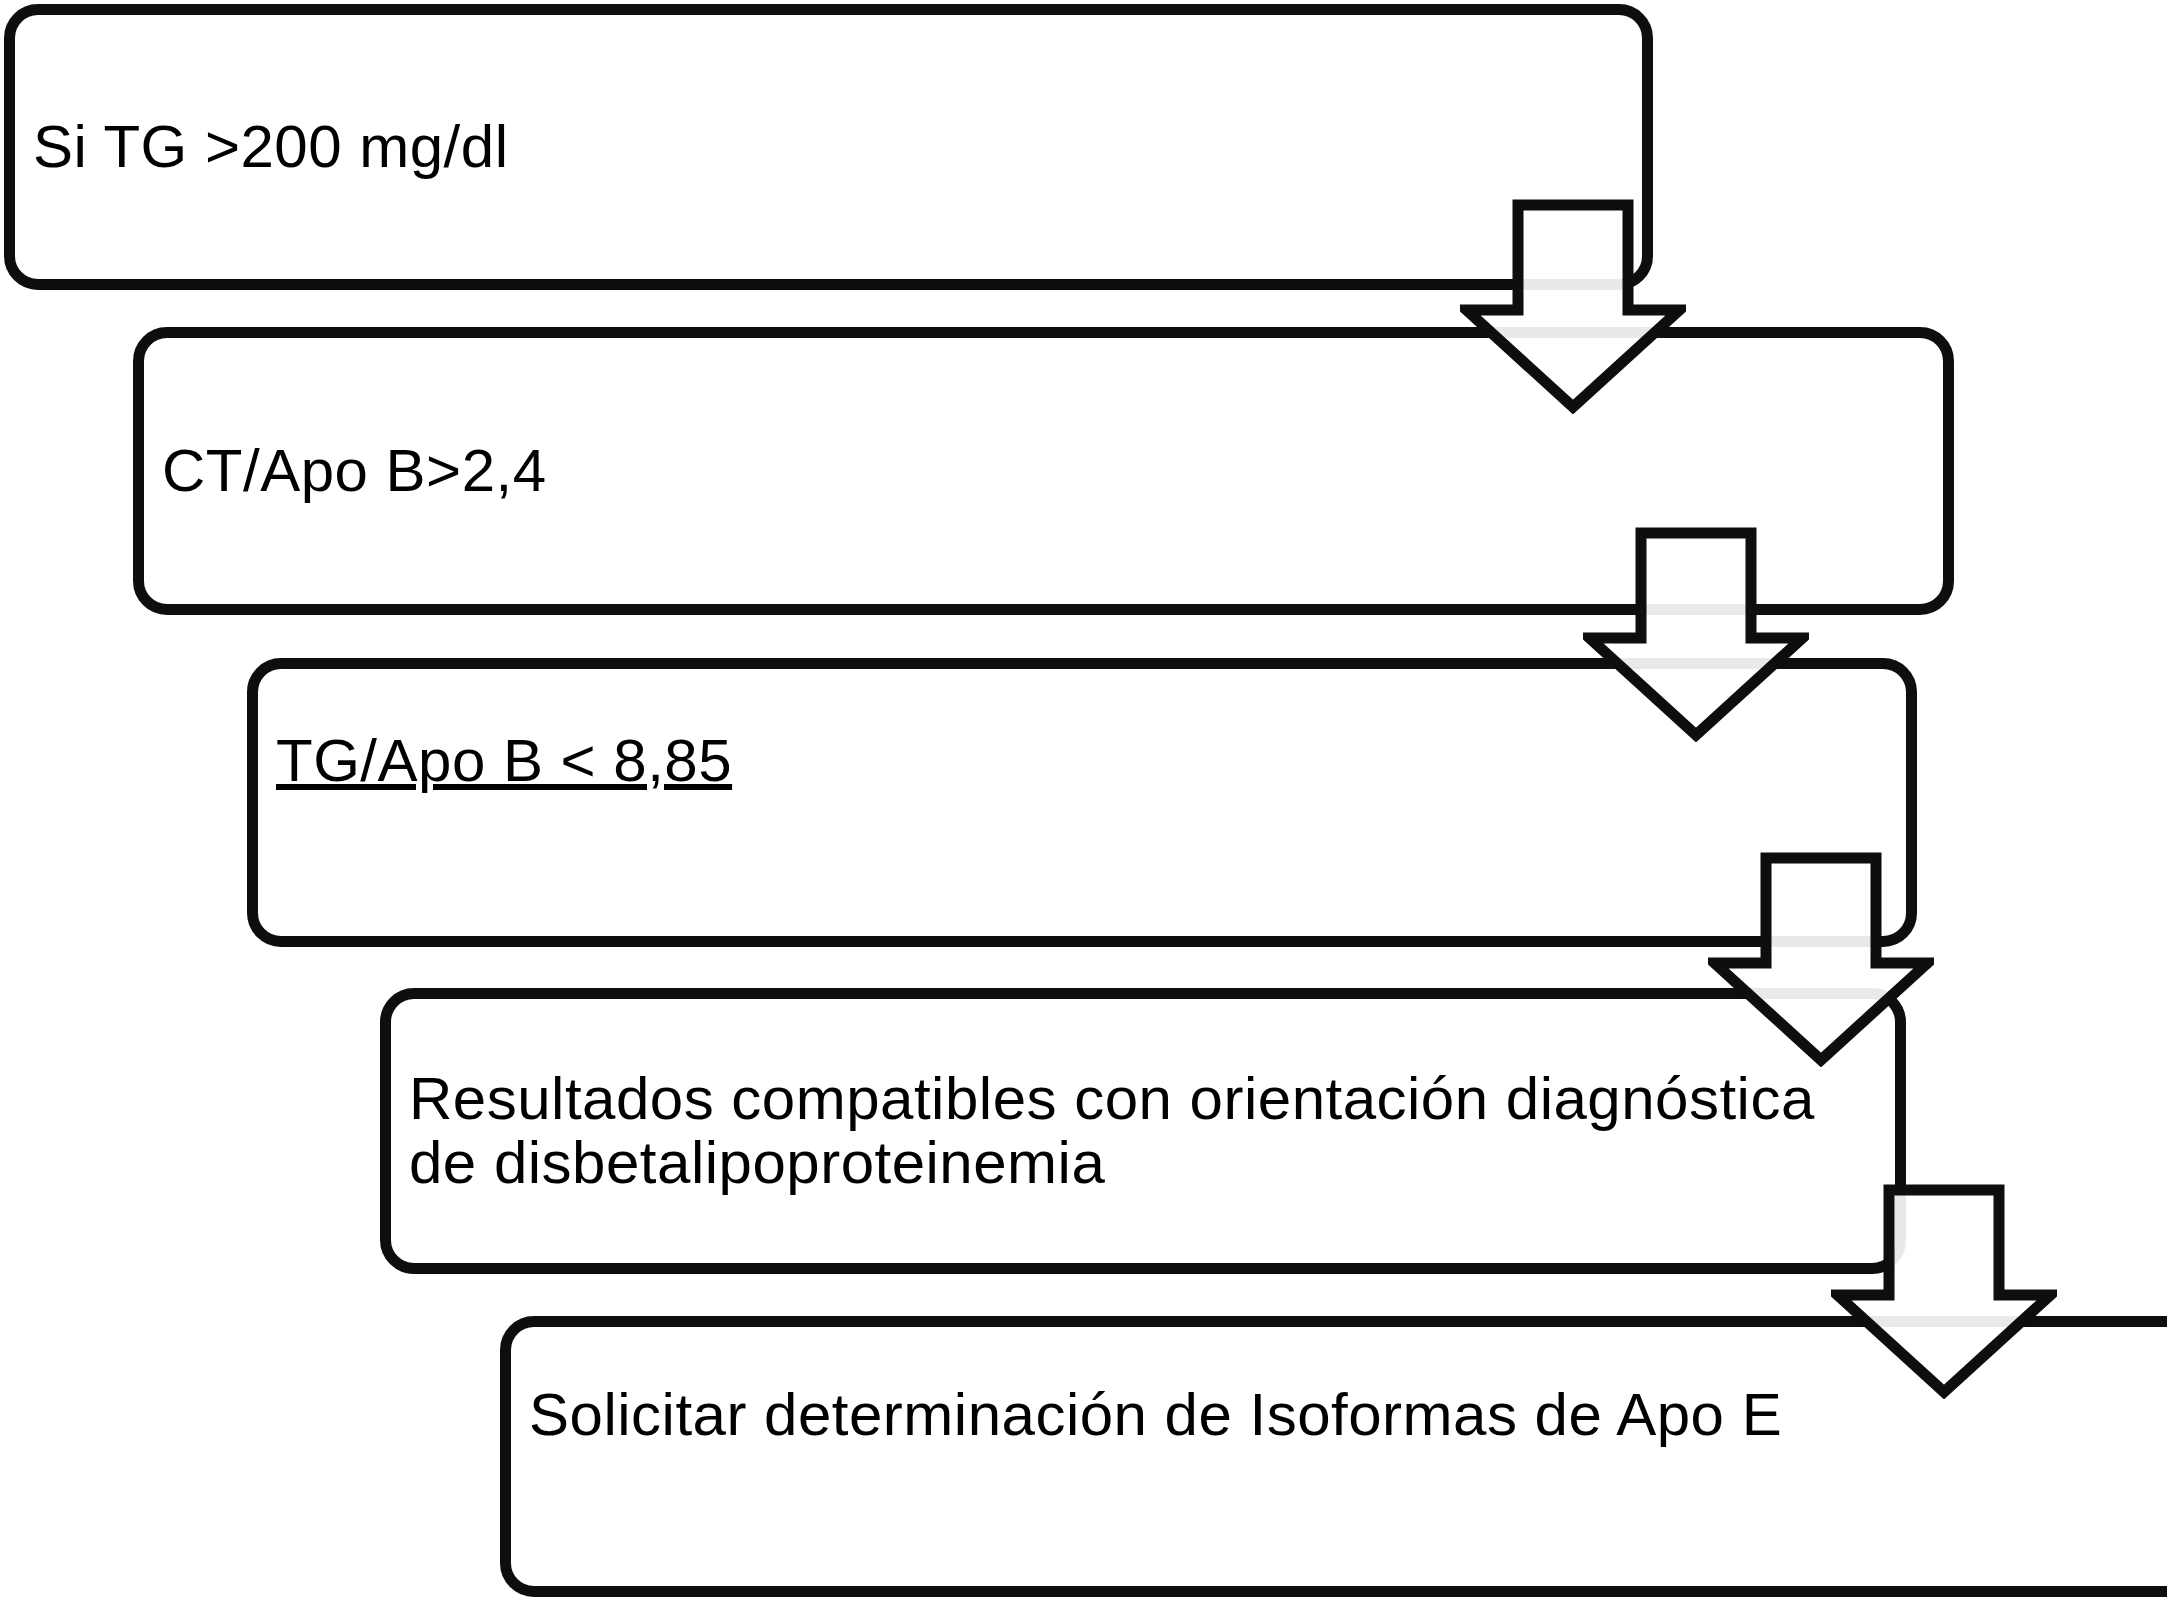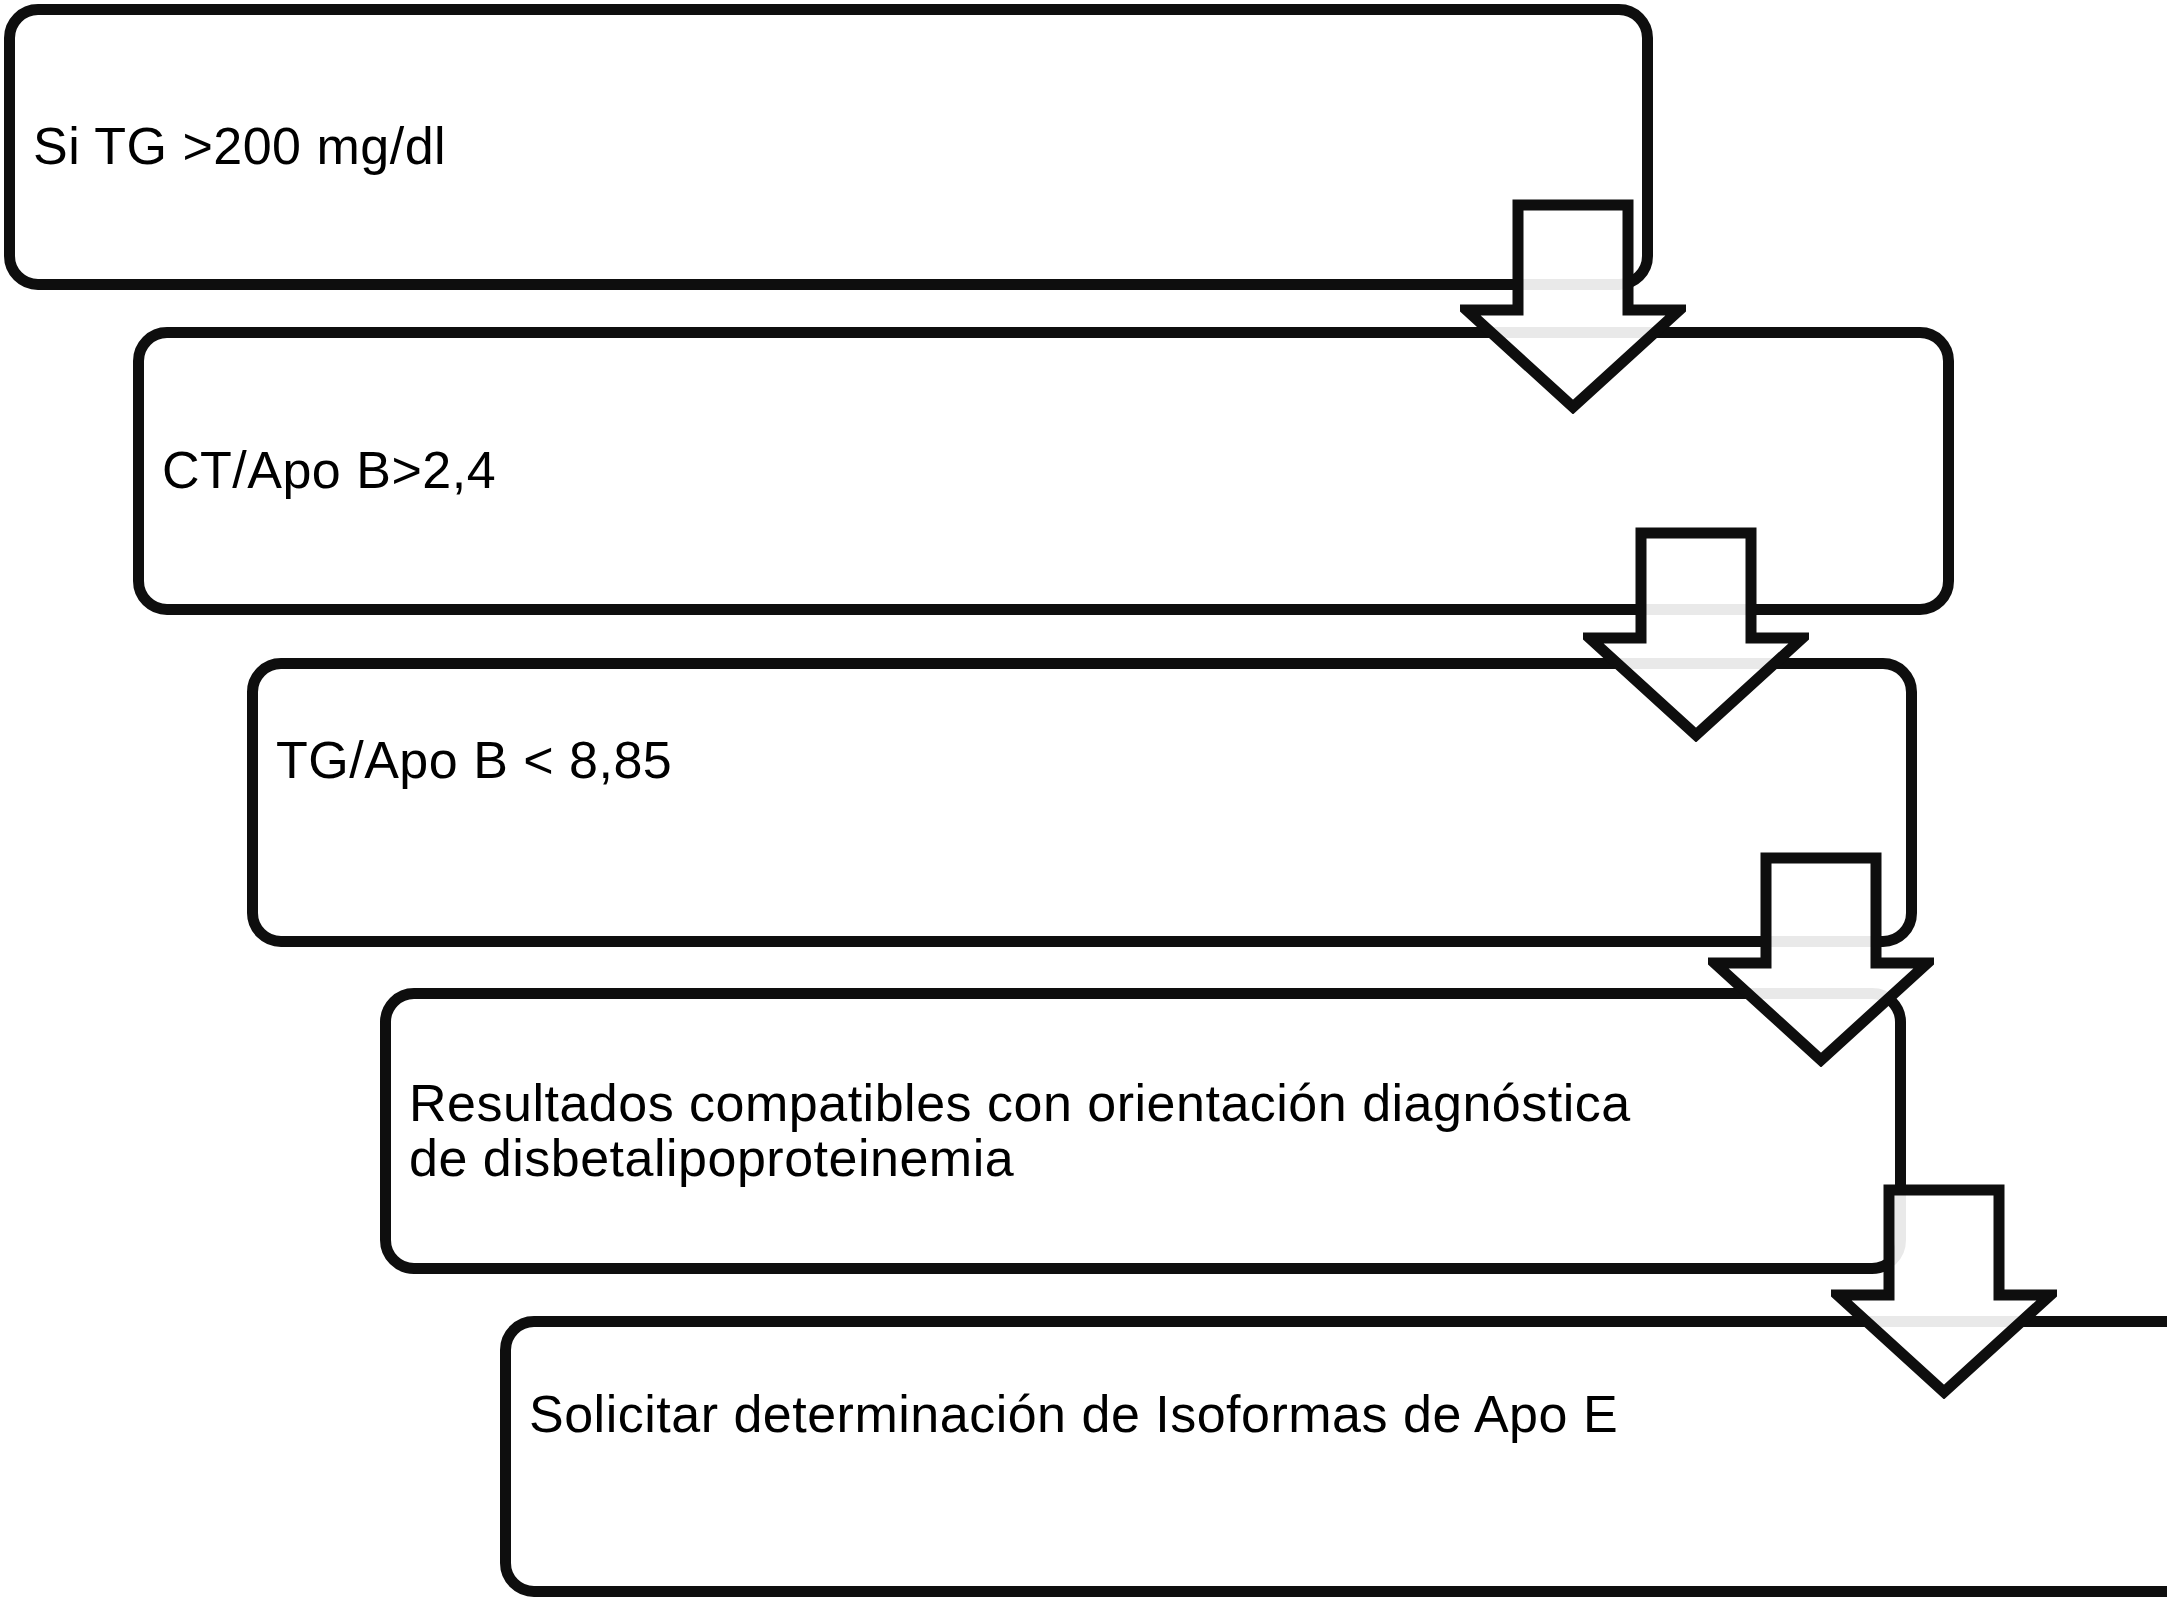--- a/index.html
+++ b/index.html
@@ -26,32 +26,32 @@
     background: #ffffff;
     border: 11px solid #0e0e0e;
     border-radius: 34px;
     display: flex;
     align-items: center;
     padding-left: 18px;
     padding-right: 30px;
     z-index: 1;
   }
   .step-label {
-    font-size: 52px;
+    font-size: 60px;
     line-height: 1.06;
     letter-spacing: 0.5px;
     white-space: pre-line;
     color: #000000;
   }
   
   #step3 .step-label, #step5 .step-label { transform: translateY(-42px); }
 
   #step1 { left: 4px;   top: 4px;    width: 1649px; height: 286px; }
   #step2 { left: 133px; top: 327px;  width: 1821px; height: 288px; }
-  #step3 { left: 247px; top: 658px;  width: 1670px; height: 289px; }
+  #step3 { left: 247px; top: 658px;  width: 1670px; height: 289px; text-decoration: underline; }
   #step4 { left: 380px; top: 988px;  width: 1526px; height: 286px; }
   #step5 { left: 500px; top: 1316px; width: 1995px; height: 281px; }
 
   .arrow {
     position: absolute;
     width: 226px;
     height: 215px;
     z-index: 2;
   }
   .arrow svg { display: block; width: 100%; height: 100%; }

